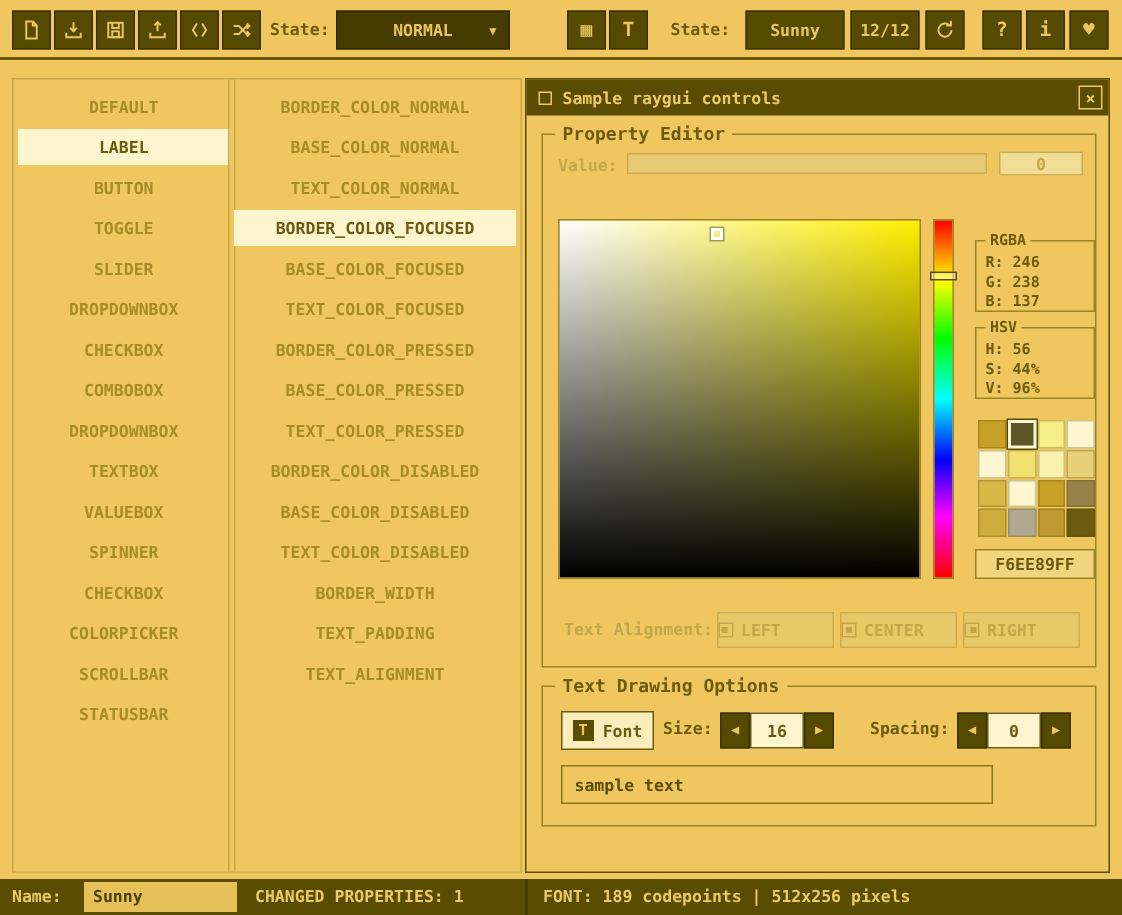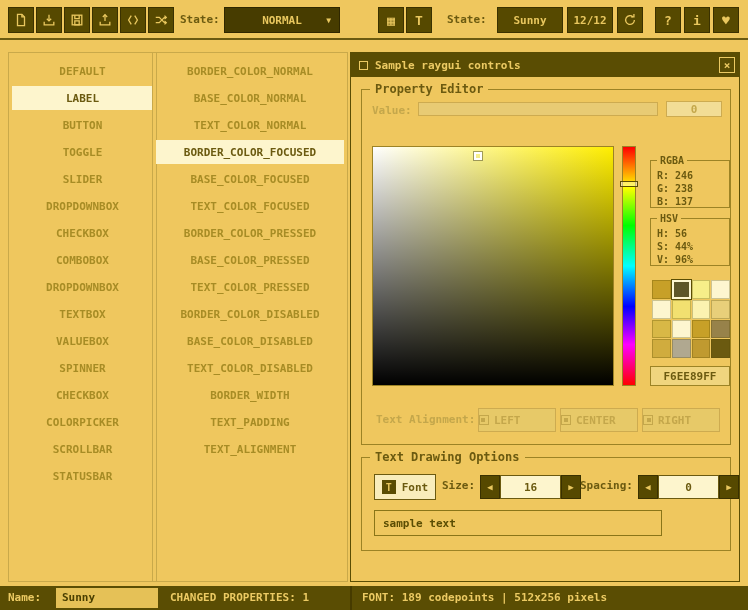--- a/index.html
+++ b/index.html
@@ -73,21 +73,21 @@
   .align-ico::after{content:"";position:absolute;top:2px;width:4px;height:4px;background:var(--dis-text)}
   .ico-left::after{left:1px}.ico-center::after{left:2px}.ico-right::after{right:1px}
   
   .font-btn{position:absolute;left:12px;top:16px;width:62px;height:26px;border:1px solid var(--text-dark);
             background:#f9edbb;color:var(--text-dark);font-size:11px;display:flex;align-items:center;justify-content:center;gap:6px}
   .t-badge{width:14px;height:14px;background:var(--dark);color:var(--gold);font-size:10px;
            display:flex;align-items:center;justify-content:center}
   .spinner{position:absolute;top:17px;display:flex}
   .spin-btn{width:20px;height:24px;background:#564900;border:1px solid #3a3100;color:var(--gold);
             font-size:9px;display:flex;align-items:center;justify-content:center}
-  .spin-val{width:61px;height:24px;background:var(--sel-bg);border:1px solid var(--text-dark);color:var(--text-dark);
+  .spin-val{width:36px;height:24px;background:var(--sel-bg);border:1px solid var(--text-dark);color:var(--text-dark);
             font-size:11px;display:flex;align-items:center;justify-content:center}
   .sample-box{position:absolute;left:12px;top:52px;width:288px;height:26px;border:1px solid #8a7518;
               color:var(--dark);font-size:11px;display:flex;align-items:center;padding-left:8px}
   
   .statusbar{position:absolute;left:0;top:586px;width:748px;height:24px;background:var(--dark);color:#ecca63;font-size:11px}
   .sb-abs{position:absolute;top:0;height:24px;line-height:24px;white-space:nowrap}
   .name-box{position:absolute;left:56px;top:2px;width:102px;height:20px;background:#e5c157;color:#4a3f00;
             font-size:11px;line-height:20px;padding-left:6px}
   .sb-div{position:absolute;left:350px;top:0;width:2px;height:24px;background:#463b00}
 </style>

